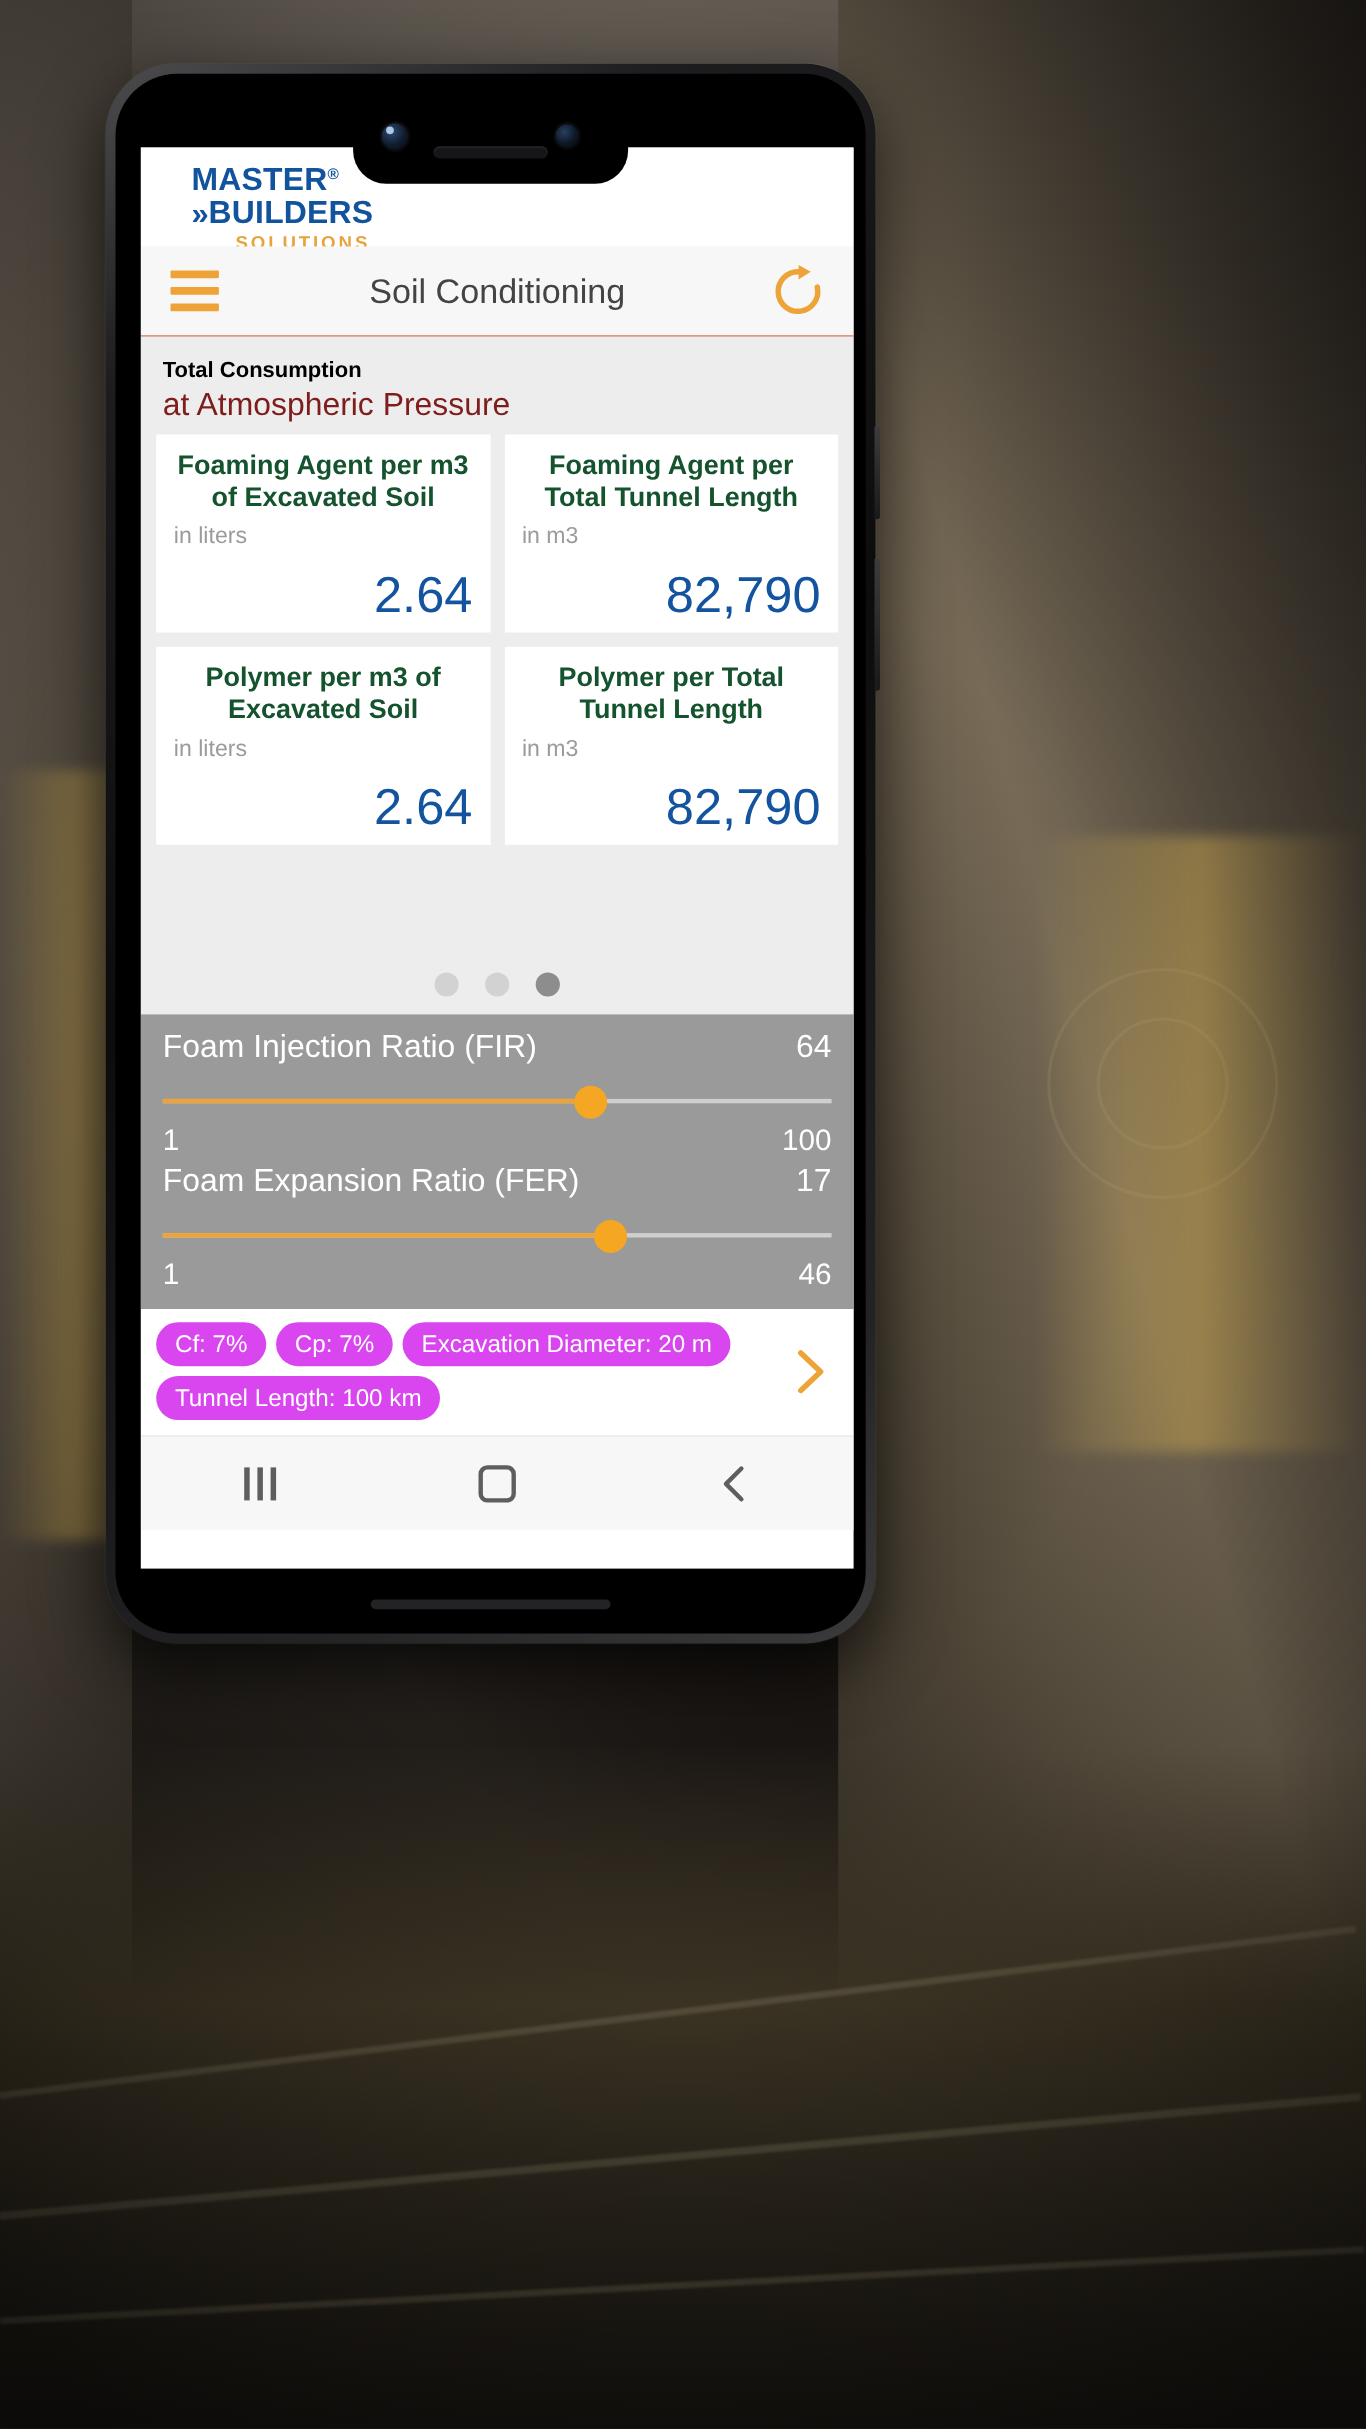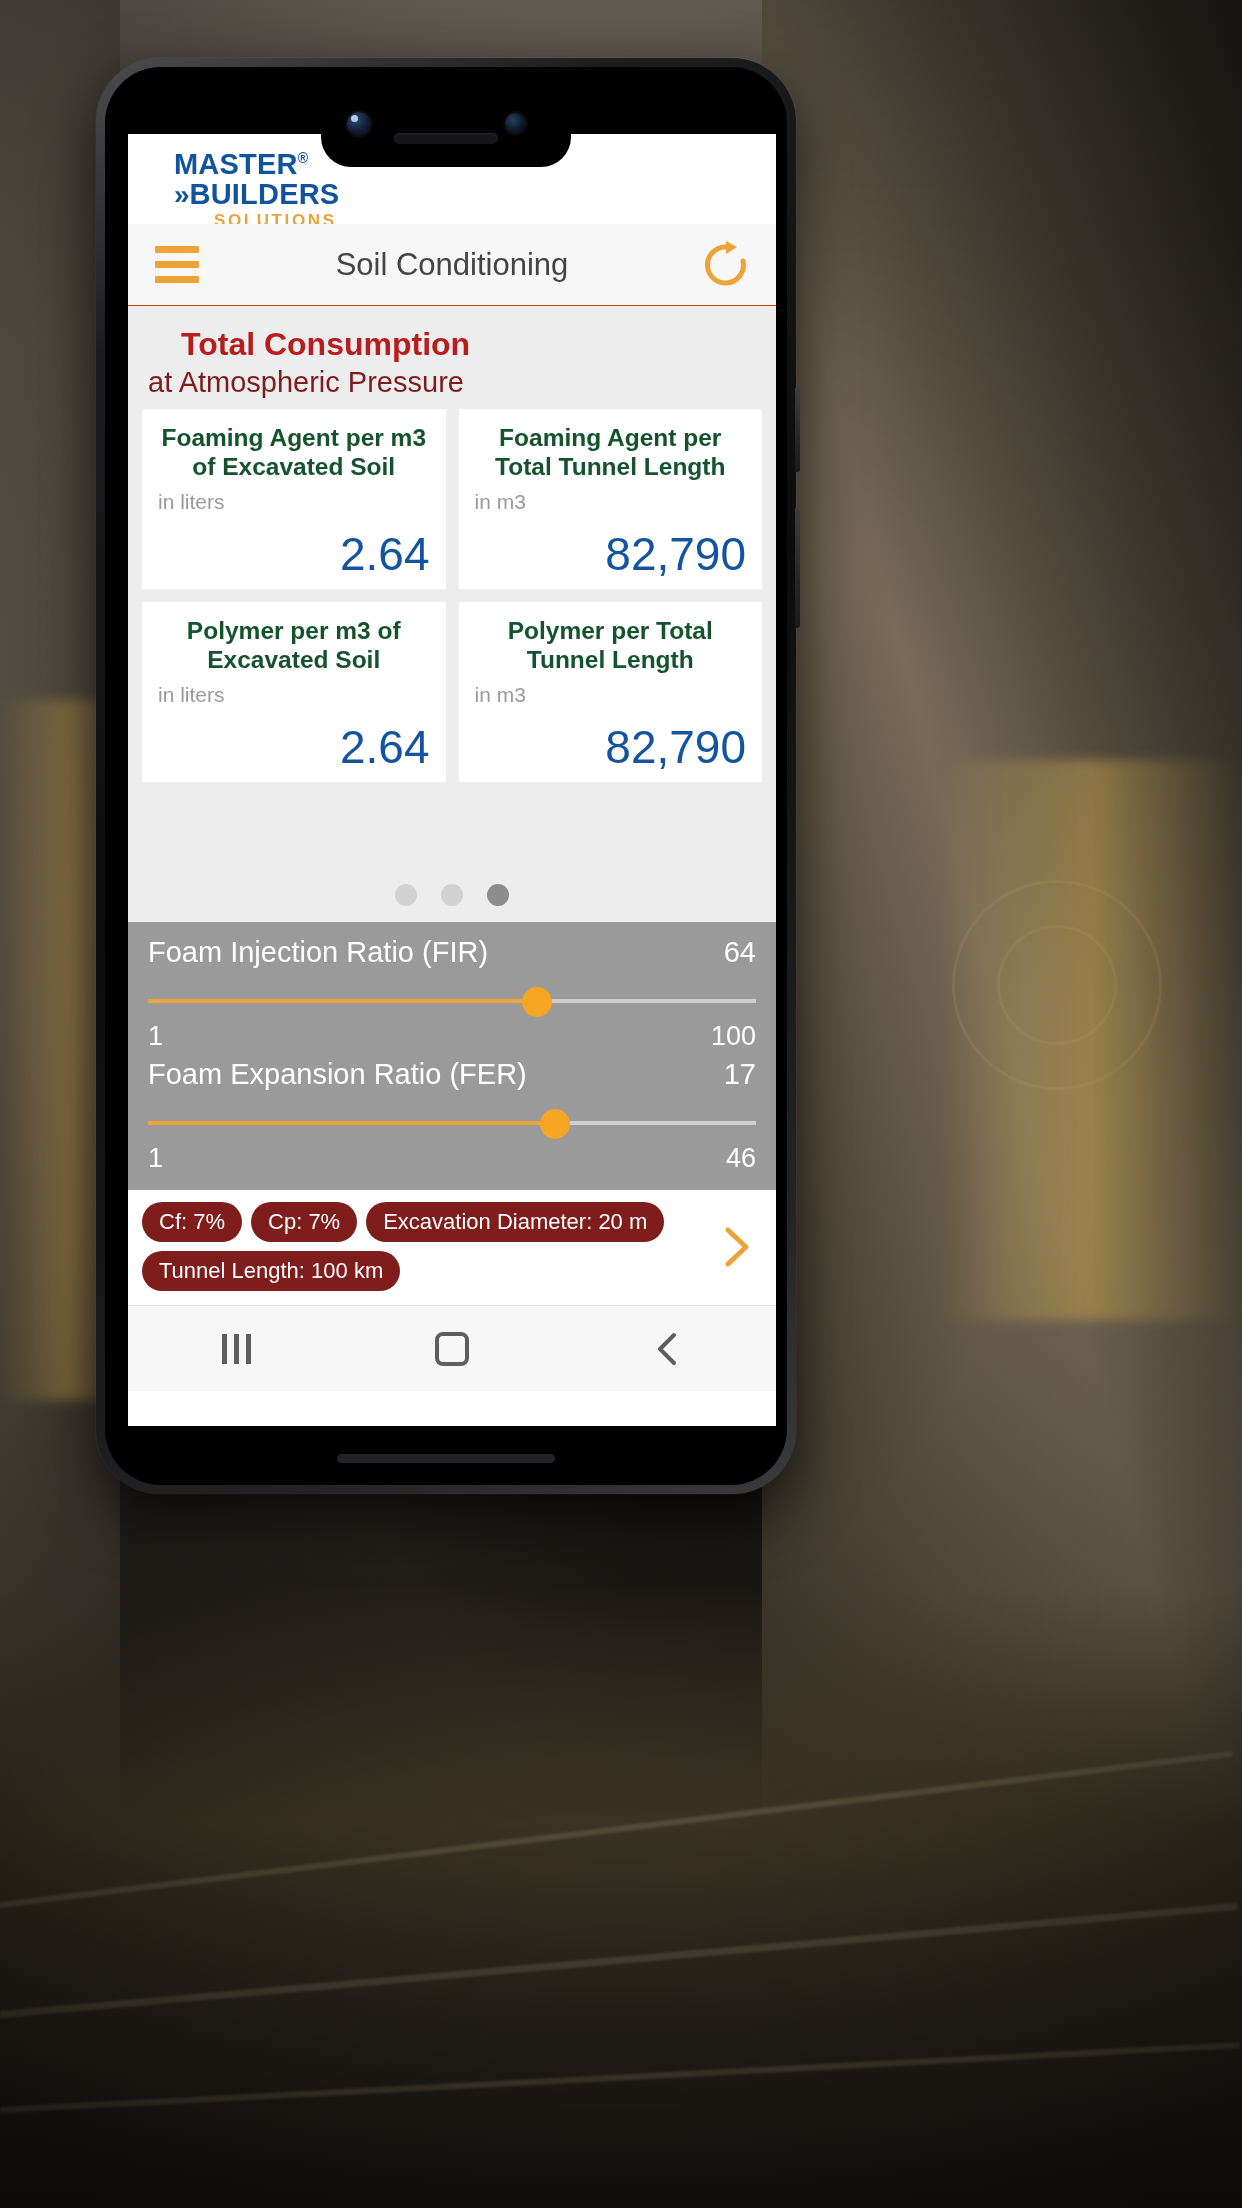--- a/index.html
+++ b/index.html
@@ -161,21 +161,21 @@
     position:absolute; left:0; right:0; text-align:center;
     font-size:31px; color:#444; pointer-events:none;
   }
   #refresh-btn {
     position:absolute; right:24px; width:52px; height:52px; cursor:pointer;
   }
 
   
   #content { background:#ededed; height:616px; position:relative; }
   #section-head { padding:20px 20px 10px 20px; }
-  #section-title { font-size:32px; font-weight:bold; color:#b91c1c;margin-left:33px; }
+  #section-title { font-size:20px; font-weight:bold; color:#000000; }
   #section-sub { font-size:29px; color:#7f1d1d; margin-top:3px; }
 
   #cards { padding:0 14px; display:grid; grid-template-columns:1fr 1fr; gap:13px; }
   .card {
     background:#fff; padding:15px 16px 12px 16px;
     height:180px; display:flex; flex-direction:column;
   }
   .card-title {
     font-size:24.5px; font-weight:bold; color:#14532d; line-height:1.17;text-align:center;
   }
@@ -213,21 +213,21 @@
 
   
   #chips-bar {
     background:#fff; padding:12px 14px 14px 14px;
     display:flex; align-items:center; min-height:106px;
   }
   #chips {
     flex:1; display:flex; flex-wrap:wrap; gap:9px; align-content:center;
   }
   .chip {
-    background:#7f1d1d; color:#fff; font-size:22px;
+    background:#d946ef; color:#fff; font-size:22px;
     padding:7px 17px; border-radius:22px; white-space:nowrap;
   }
   #chips-arrow {
     width:52px; display:flex; align-items:center; justify-content:center;
     color:#eda338; cursor:pointer;
   }
 
   
   #navbar {
     background:#f7f7f7; height:86px;

